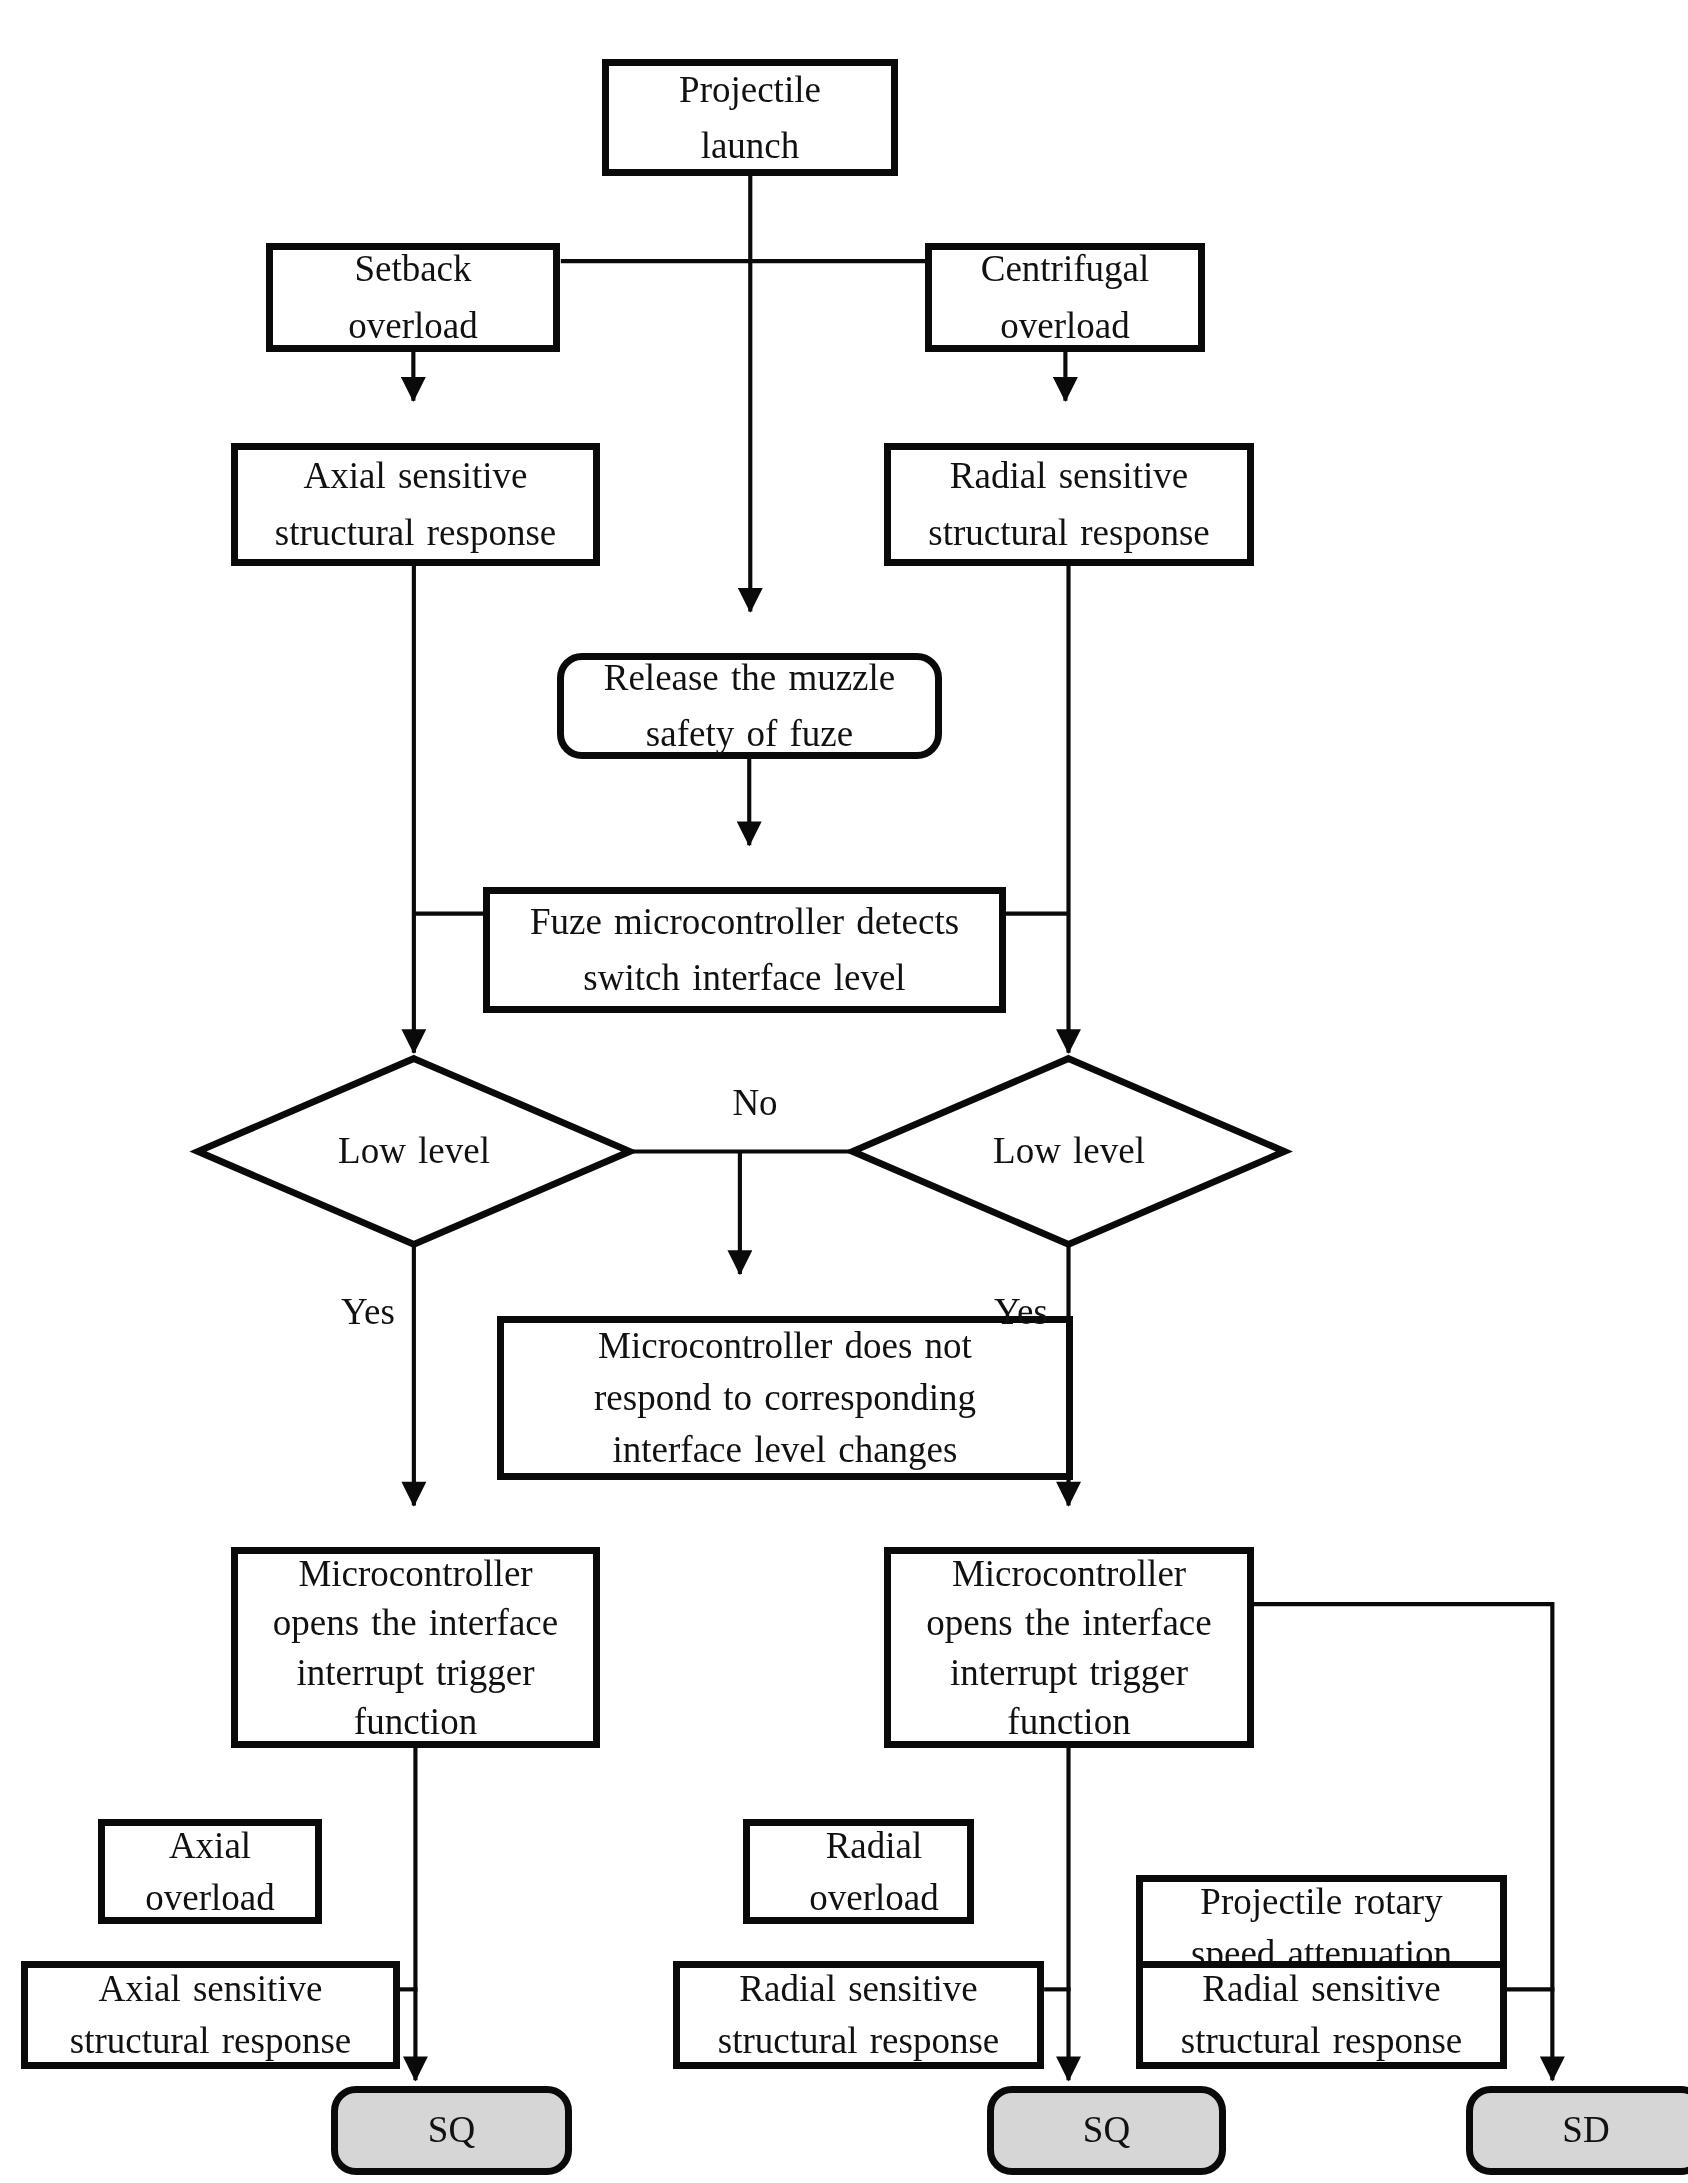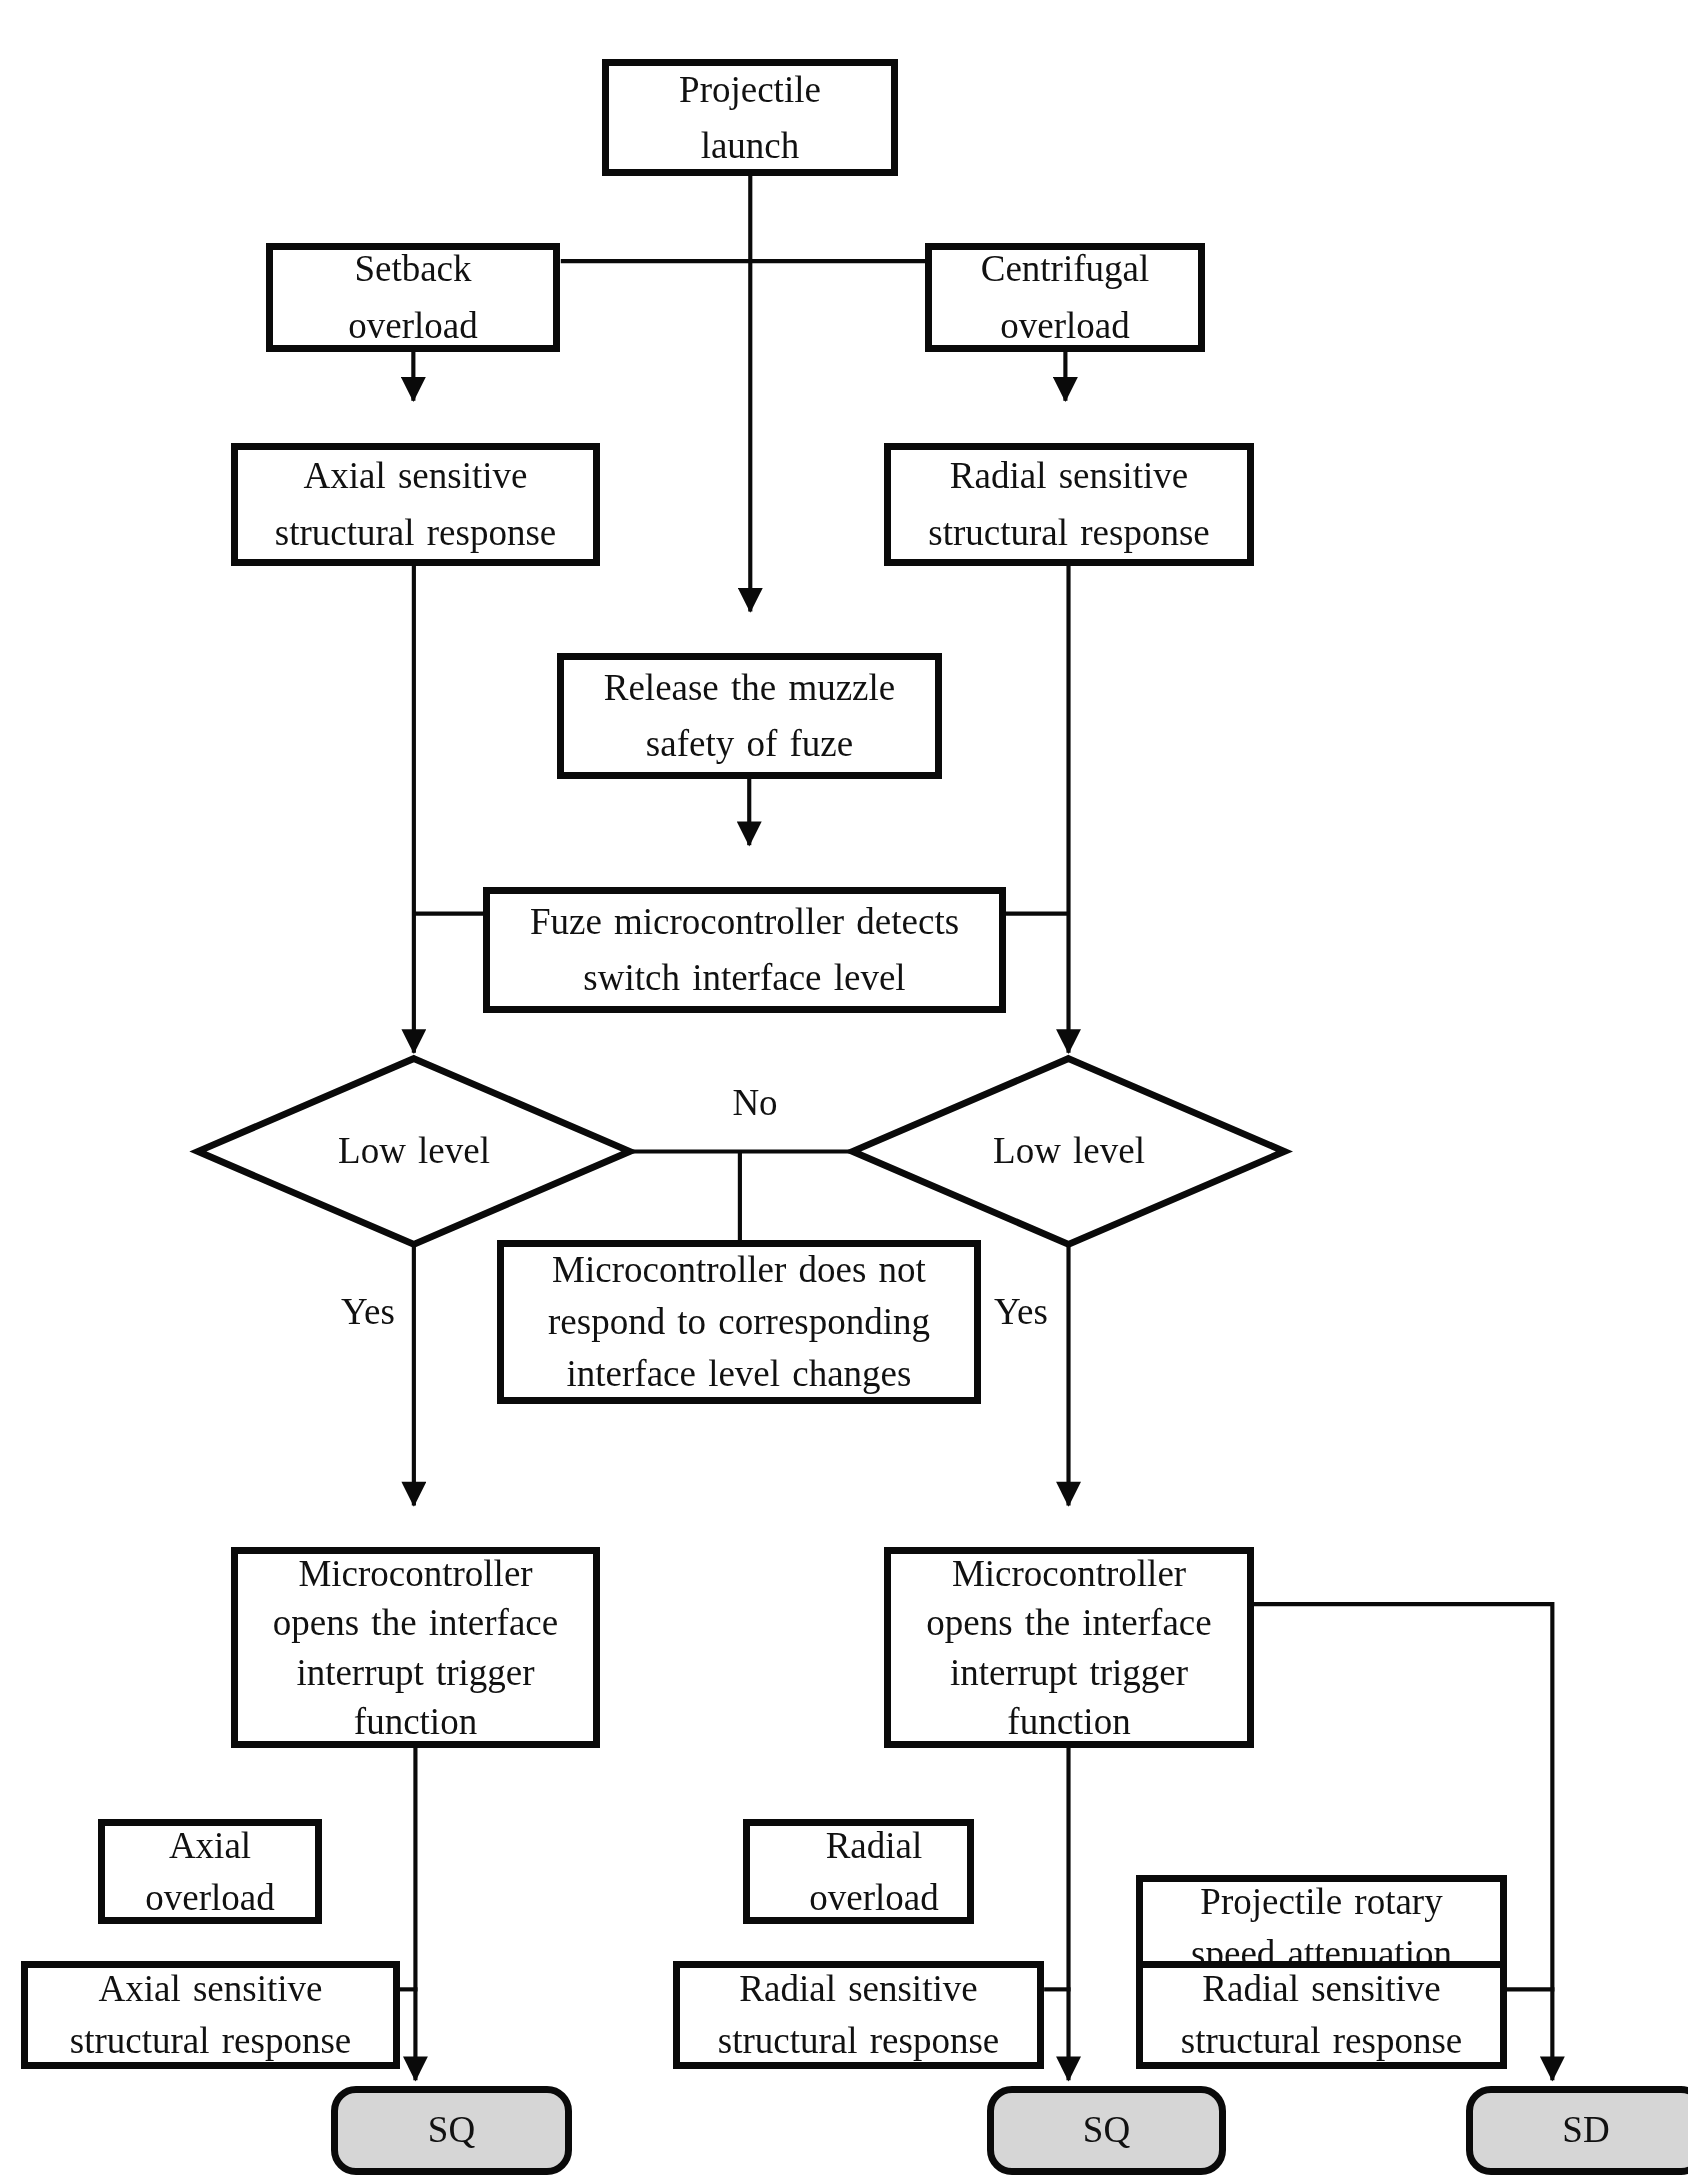--- a/index.html
+++ b/index.html
@@ -127,31 +127,31 @@
 
   <div class="node rect" style="left:925px; top:207px; width:280px; height:109px;">Centrifugal
 overload</div>
 
   <div class="node rect" style="left:231px; top:407px; width:369px; height:123px;">Axial sensitive
 structural response</div>
 
   <div class="node rect" style="left:884px; top:407px; width:370px; height:123px;">Radial sensitive
 structural response</div>
 
-  <div class="node rect" style="left:557px; top:617px; width:385px; height:126px;">Release the muzzle
+  <div class="node rect" style="left:557px; top:617px; width:385px; height:106px;border-radius:25px;">Release the muzzle
 safety of fuze</div>
 
   <div class="node rect" style="left:483px; top:851px; width:523px; height:126px;">Fuze microcontroller detects
 switch interface level</div>
 
   <div class="node diamond-label" style="left:258px; top:1115px; width:312px; height:73px;">Low level</div>
 
   <div class="node diamond-label" style="left:913px; top:1115px; width:312px; height:73px;">Low level</div>
 
-  <div class="node rect lh-mid" style="left:497px; top:1204px; width:484px; height:164px;">Microcontroller does not
+  <div class="node rect lh-mid" style="left:497px; top:1280px; width:576px; height:164px;">Microcontroller does not
 respond to corresponding
 interface level changes</div>
 
   <div class="node rect lh-tight" style="left:231px; top:1511px; width:369px; height:201px;">Microcontroller
 opens the interface
 interrupt trigger
 function</div>
 
   <div class="node rect lh-tight" style="left:884px; top:1511px; width:370px; height:201px;">Microcontroller
 opens the interface

